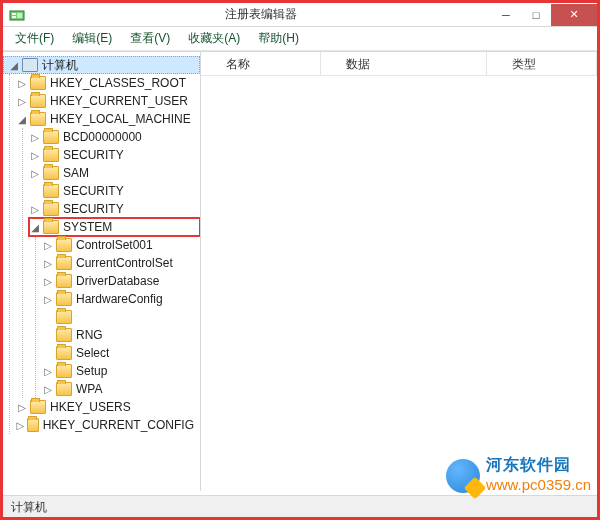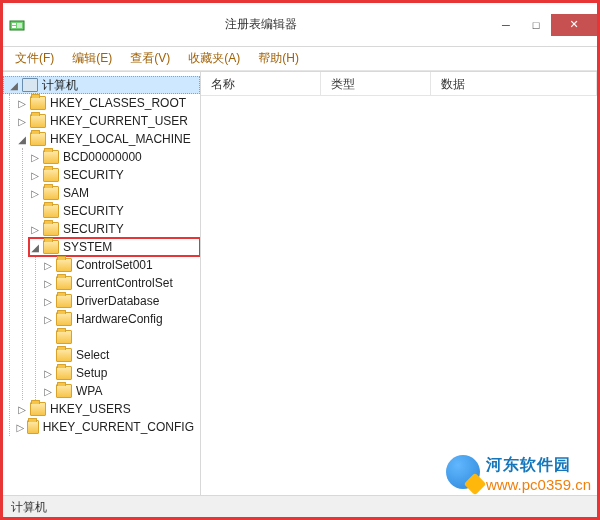--- a/index.html
+++ b/index.html
@@ -1,45 +1,45 @@
 <!DOCTYPE html>
 <html><head>
 <meta charset="utf-8">
 <style>
 * { box-sizing: border-box; margin: 0; padding: 0; }
 body { font-family: "Microsoft YaHei", Tahoma, sans-serif; font-size: 12px; background: #fff; width: 600px; height: 520px; position: relative; overflow: hidden; }
 .outer { border: 3px solid #e73535; width: 600px; height: 520px; position: relative; background: #fff; }
-.titlebar { height: 44px; background: #fff; border-bottom: 1px solid #d8d8d8; display: flex; align-items: center; position: relative; }
+.titlebar { height: 24px; background: #fff; border-bottom: 1px solid #d8d8d8; display: flex; align-items: center; position: relative; }
 .titlebar .sysicon { width: 16px; height: 16px; margin: 0 6px; display: inline-block; }
 .titlebar .title { flex: 1; text-align: center; font-size: 12px; color: #333; }
 .winbtns { display: flex; }
 .winbtn { width: 30px; height: 22px; display: flex; align-items: center; justify-content: center; font-size: 11px; color: #333; }
 .winbtn.close { background: #c75050; color: #fff; width: 46px; }
 .menubar { height: 24px; display: flex; align-items: center; padding: 0 4px; gap: 2px; background: #fff; border-bottom: 1px solid #e5e5e5; }
-.menuitem { padding: 2px 8px; color: #a16207; }
+.menuitem { padding: 2px 8px; color: #14532d; }
 .content { display: flex; height: calc(100% - 28px - 24px - 22px); border-top: 1px solid #d8d8d8; }
 .tree { width: 198px; border-right: 1px solid #d8d8d8; overflow: auto; padding: 4px 0; }
 .listpane { flex: 1; background: #fff; }
 .listhdr { display: flex; height: 24px; border-bottom: 1px solid #e5e5e5; background: #fff; }
-.listhdr .col { padding: 4px 10px; border-right: 1px solid #e5e5e5; color: #333; }
+.listhdr .col { padding: 4px 25px; border-right: 1px solid #e5e5e5; color: #333; }
 .statusbar { height: 22px; border-top: 1px solid #d8d8d8; padding: 3px 8px; color: #333; background: #f0f0f0; position: absolute; bottom: 0; left: 0; right: 0; }
 .node { white-space: nowrap; }
 .row { display: flex; align-items: center; height: 18px; padding-right: 6px; }
 .toggle { width: 12px; height: 12px; display: inline-flex; align-items: center; justify-content: center; color: #6a6a6a; font-size: 10px; margin-right: 2px; cursor: pointer; }
 .spacer { display: inline-block; width: 14px; }
 .folder { width: 16px; height: 14px; margin-right: 4px; display: inline-block; background: linear-gradient(#ffe9a8,#f7c44a); border: 1px solid #d9a32a; border-radius: 1px; position: relative; }
 .folder::before { content: ""; position: absolute; top: -3px; left: 0; width: 7px; height: 3px; background: #f7c44a; border: 1px solid #d9a32a; border-bottom: none; border-radius: 1px 1px 0 0; }
 .pcicon { width: 16px; height: 14px; margin-right: 4px; display: inline-block; background: #d8e6f2; border: 1px solid #6a8caf; border-radius: 1px; }
 .label { color: #222; }
 .row.selected { background: #cde8ff; border: 1px dotted #6aa9e6; }
 .row.highlight { outline: 2px solid #e73535; outline-offset: -1px; }
 .children { padding-left: 0; }
 .vline { border-left: 1px dotted #b8b8b8; margin-left: 6px; padding-left: 6px; }
 .ind { display: inline-block; }
-.watermark { position: absolute; right: 6px; bottom: 24px; display: flex; align-items: flex-start; gap: 6px; opacity: 0.95; }
+.watermark { position: absolute; right: 6px; bottom: 24px; display: flex; align-items: flex-end; gap: 6px; opacity: 0.95; }
 .wm-logo { width: 34px; height: 34px; border-radius: 50%; background: radial-gradient(circle at 35% 30%, #5ab4ff, #1f7fd6); position: relative; }
 .wm-logo::after { content: ""; position: absolute; right: -3px; bottom: -3px; width: 16px; height: 16px; background: #ffb400; border-radius: 3px; transform: rotate(45deg); }
 .wm-text { text-align: left; }
 .wm-text .t1 { font-size: 16px; font-weight: bold; color: #0a6fb8; letter-spacing: 1px; }
 .wm-text .t2 { font-size: 15px; color: #ef7a00; }
 </style>
 </head>
 <body>
 
 <div class="outer">
@@ -145,20 +145,25 @@
                 <span class="folder"></span>
                 <span class="label">HardwareConfig</span>
               </div>
               <div class="row">
                 <span class="spacer"></span>
                 <span class="folder"></span>
               </div>
               <div class="row">
                 <span class="spacer"></span>
                 <span class="folder"></span>
+                <span class="label">RNG</span>
+              </div>
+              <div class="row">
+                <span class="spacer"></span>
+                <span class="folder"></span>
                 <span class="label">Select</span>
               </div>
               <div class="row">
                 <span class="toggle">▷</span>
                 <span class="folder"></span>
                 <span class="label">Setup</span>
               </div>
               <div class="row">
                 <span class="toggle">▷</span>
                 <span class="folder"></span>
@@ -176,22 +181,22 @@
             <span class="folder"></span>
             <span class="label">HKEY_CURRENT_CONFIG</span>
           </div>
         </div>
       </div>
     </div>
 
     <div class="listpane">
       <div class="listhdr">
         <div class="col" style="width:120px">名称</div>
+        <div class="col" style="flex:1">数据</div>
         <div class="col" style="width:110px">类型</div>
-        <div class="col" style="flex:1">数据</div>
       </div>
     </div>
   </div>
 
   <div class="statusbar">计算机</div>
 
   <div class="watermark">
     <div class="wm-logo"></div>
     <div class="wm-text">
       <div class="t1">河东软件园</div>

